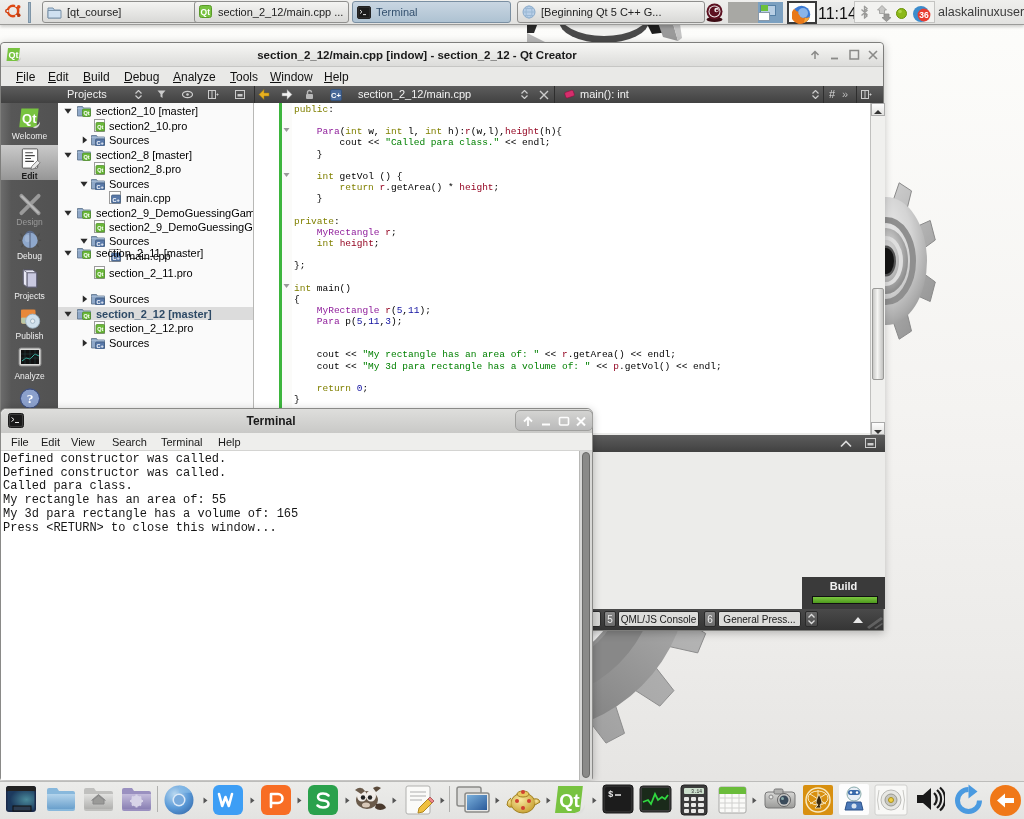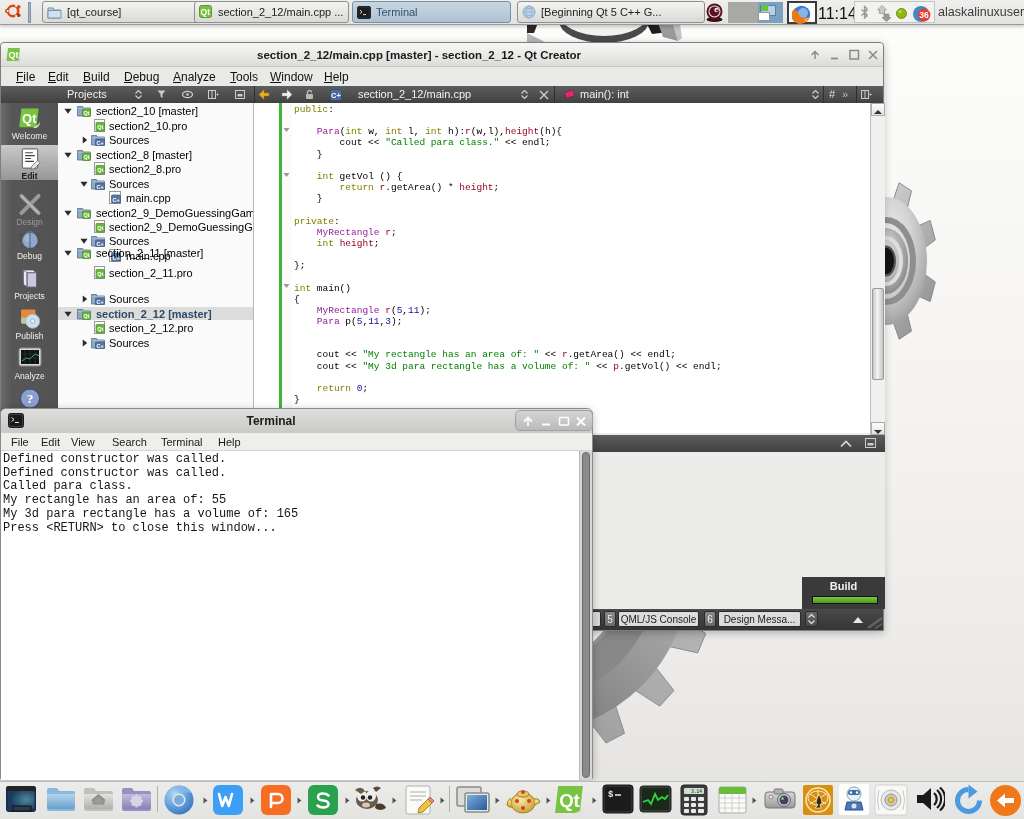--- a/index.html
+++ b/index.html
@@ -112,21 +112,21 @@
 <path d="M527,33 L549,44 L527,44 Z" fill="#b8b8b8"></path>
 </g>
 </svg>
 <div id="qtwin" class="win">
 <div id="qtitle">
 <svg class="abs" style="left:5px;top:4px" width="16" height="16" viewBox="0 0 16 16">
         <path d="M2,1 h12 l-1.5,13 h-12z" fill="#78c340"></path>
         <text x="7.5" y="11" font-size="9" font-weight="bold" fill="#fff" text-anchor="middle" font-family="Liberation Sans">Qt</text>
         <path d="M10,14 q4,-1 5,-4 q0,4 -3.5,4.8z" fill="#c8c8c6"></path>
       </svg>
-<div class="t">section_2_12/main.cpp [master] - section_2_12 - Qt Creator</div>
+<div class="t">section_2_12/main.cpp [indow] - section_2_12 - Qt Creator</div>
 <svg class="abs" style="left:808px;top:6px" width="70" height="12" viewBox="0 0 70 12">
 <path d="M6,10 v-7 m-3.5,3 l3.5,-3.5 3.5,3.5" stroke="#8a8a88" stroke-width="1.5" fill="none"></path>
 <path d="M22,9.5 h7" stroke="#8a8a88" stroke-width="1.8" fill="none"></path>
 <rect x="41" y="1.5" width="8.5" height="8.5" fill="none" stroke="#8a8a88" stroke-width="1.5"></rect>
 <path d="M60,2 l8,8 m0,-8 l-8,8" stroke="#8a8a88" stroke-width="1.6" fill="none"></path>
 </svg>
 </div>
 <div id="qmenu">
 <span style="left:15px"><u>F</u>ile</span>
       <span style="left:47px"><u>E</u>dit</span>
@@ -489,21 +489,21 @@
             </div>
 </div>
 </div>
 </div>
 </div>
 <div id="qstatus">
 <div class="abs" style="left:588px;top:2px;width:12px;height:16px;background:#d8d8d6;border:1px solid #2a2a2a;border-radius:2px"></div>
 <div class="abs" style="left:603px;top:2px;width:12px;height:16px;background:linear-gradient(#8a8a8a,#6a6a6a);border:1px solid #2a2a2a;border-radius:2px;color:#eee;font-size:10px;text-align:center;line-height:15px">5</div>
 <div class="abs" style="left:617px;top:2px;width:81px;height:16px;background:#dcdcda;border:1px solid #2a2a2a;border-radius:2px;color:#1a1a1a;font-size:10px;text-align:center;line-height:15px;white-space:nowrap">QML/JS Console</div>
 <div class="abs" style="left:703px;top:2px;width:12px;height:16px;background:linear-gradient(#8a8a8a,#6a6a6a);border:1px solid #2a2a2a;border-radius:2px;color:#eee;font-size:10px;text-align:center;line-height:15px">6</div>
-<div class="abs" style="left:717px;top:2px;width:83px;height:16px;background:#dcdcda;border:1px solid #2a2a2a;border-radius:2px;color:#1a1a1a;font-size:10px;text-align:center;line-height:15px;white-space:nowrap;overflow:hidden">Design Messa...</div>
+<div class="abs" style="left:717px;top:2px;width:83px;height:16px;background:#dcdcda;border:1px solid #2a2a2a;border-radius:2px;color:#1a1a1a;font-size:10px;text-align:center;line-height:15px;white-space:nowrap;overflow:hidden">General Press...</div>
 <div class="abs" style="left:804px;top:2px;width:13px;height:16px;background:linear-gradient(#6a6a6a,#4a4a4a);border:1px solid #2a2a2a;border-radius:2px"><svg width="11" height="14" viewBox="0 0 11 14">
           <path d="M2.5,5.5 l3,-3 3,3 M2.5,8.5 l3,3 3,-3" fill="none" stroke="#ddd" stroke-width="1.3"></path>
         </svg></div>
 <svg class="abs" style="left:850px;top:6px" width="14" height="9" viewBox="0 0 14 9">
         <path d="M2,8 l5,-6 5,6z" fill="#e8e8e8"></path>
       </svg>
 <svg class="abs" style="left:866px;top:8px" width="16" height="12" viewBox="0 0 16 12">
         <path d="M14,0 L16,2 L2,12 L0,10z M15,6 L16,7 L9,12 L7,11z" fill="#6a6a6a" opacity=".8"></path>
       </svg>
 </div>

